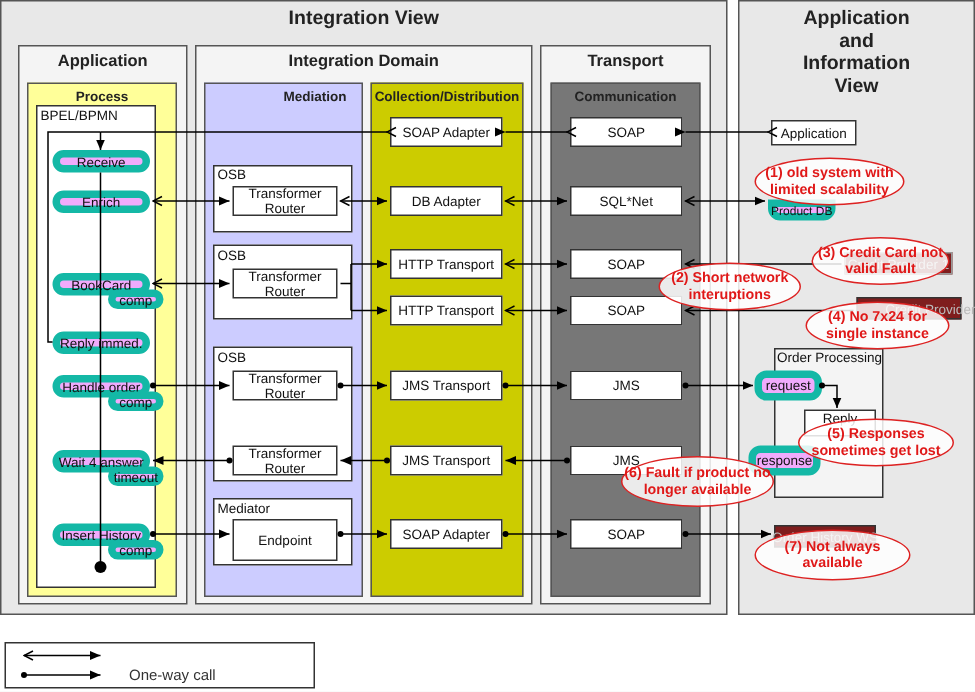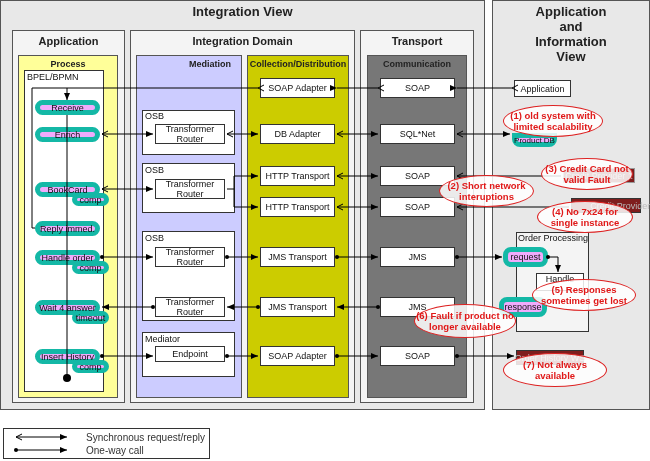--- a/index.html
+++ b/index.html
@@ -63,21 +63,21 @@
   <div class="smalllabel" style="left:2px;top:1px;">OSB</div>
 </div>
 <div class="abs" style="left:142px;top:332px;width:93px;height:45px;background:#fff;border:1px solid #333;">
   <div class="smalllabel" style="left:2px;top:1px;">Mediator</div>
 </div>
 
 <div class="node" style="left:155px;top:124px;width:70px;height:20px;">Transformer Router</div>
 <div class="node" style="left:155px;top:179px;width:70px;height:20px;">Transformer Router</div>
 <div class="node" style="left:155px;top:247px;width:70px;height:20px;">Transformer Router</div>
 <div class="node" style="left:155px;top:297px;width:70px;height:20px;">Transformer Router</div>
-<div class="node" style="left:155px;top:346px;width:70px;height:16px;">Endpoint</div>
+<div class="node" style="left:155px;top:346px;width:70px;height:28px;">Endpoint</div>
 
 <div class="node" style="left:260px;top:78px;width:75px;height:20px;">SOAP Adapter</div>
 <div class="node" style="left:260px;top:124px;width:75px;height:20px;">DB Adapter</div>
 <div class="node" style="left:260px;top:166px;width:75px;height:20px;">HTTP Transport</div>
 <div class="node" style="left:260px;top:197px;width:75px;height:20px;">HTTP Transport</div>
 <div class="node" style="left:260px;top:247px;width:75px;height:20px;">JMS Transport</div>
 <div class="node" style="left:260px;top:297px;width:75px;height:20px;">JMS Transport</div>
 <div class="node" style="left:260px;top:346px;width:75px;height:20px;">SOAP Adapter</div>
 
 <div class="node" style="left:380px;top:78px;width:75px;height:20px;">SOAP</div>
@@ -90,21 +90,21 @@
 
 <div class="node" style="left:514px;top:80px;width:57px;height:17px;">Application</div>
 <div class="pill" style="left:512px;top:133px;width:45px;height:14px;border-radius:0 0 8px 8px;font-size:8px;">Product DB</div>
 <div class="ghost" style="left:563px;top:168px;width:72px;height:15px;">Credit Provider 1</div>
 <div class="ghost" style="left:571px;top:198px;width:70px;height:15px;border-color:#333;padding-left:36px;">Credit Provider 2</div>
 
 <div class="abs" style="left:516px;top:232px;width:73px;height:100px;background:#f4f4f4;border:1px solid #333;">
   <div class="smalllabel" style="left:1px;top:0;">Order Processing</div>
 </div>
 <div class="pill" style="left:503px;top:247px;width:45px;height:20px;">request</div>
-<div class="node" style="left:536px;top:273px;width:48px;height:18px;align-items:flex-start;">Handle</div>
+<div class="node" style="left:536px;top:273px;width:48px;height:18px;align-items:flex-start;">Reply</div>
 <div class="pill" style="left:499px;top:297px;width:48px;height:20px;">response</div>
 <div class="ghost" style="left:516px;top:350px;width:68px;height:15px;border-color:#333;">Order History WS</div>
 
 <div class="pill" style="left:35px;top:100px;width:65px;height:15px;">Receive</div>
 <div class="pill" style="left:35px;top:127px;width:65px;height:15px;">Enrich</div>
 <div class="pill" style="left:35px;top:182px;width:65px;height:15px;">BookCard</div>
 <div class="pill" style="left:72px;top:193px;width:37px;height:13px;">comp</div>
 <div class="pill" style="left:35px;top:221px;width:65px;height:15px;">Reply immed.</div>
 <div class="pill" style="left:35px;top:250px;width:65px;height:15px;">Handle order</div>
 <div class="pill" style="left:72px;top:261px;width:37px;height:13px;">comp</div>
@@ -173,15 +173,14 @@
 <div class="callout" style="left:537px;top:201px;width:96px;height:32px;">(4) No 7x24 for single instance</div>
 <div class="callout" style="left:532px;top:279px;width:104px;height:32px;">(5) Responses sometimes get lost</div>
 <div class="callout" style="left:414px;top:304px;width:102px;height:34px;">(6) Fault if product no longer available</div>
 <div class="callout" style="left:503px;top:353px;width:104px;height:34px;">(7) Not always available</div>
 
 <div class="abs" style="left:3px;top:428px;width:207px;height:31px;background:#fff;border:1px solid #333;">
   <svg width="60" height="30" style="position:absolute;left:8px;top:0;">
     <line x1="4" y1="8" x2="55" y2="8" stroke="#000" marker-start="url(#oa)" marker-end="url(#fa)"></line>
     <line x1="4" y1="21" x2="55" y2="21" stroke="#000" marker-start="url(#dot)" marker-end="url(#fa)"></line>
   </svg>
-  <div class="smalllabel" style="left:82px;top:3px;font-size:10px;color:#333;">Synchronous request/reply</div>
   <div class="smalllabel" style="left:82px;top:16px;font-size:10px;color:#333;">One-way call</div>
 </div>
 
 </body></html>

